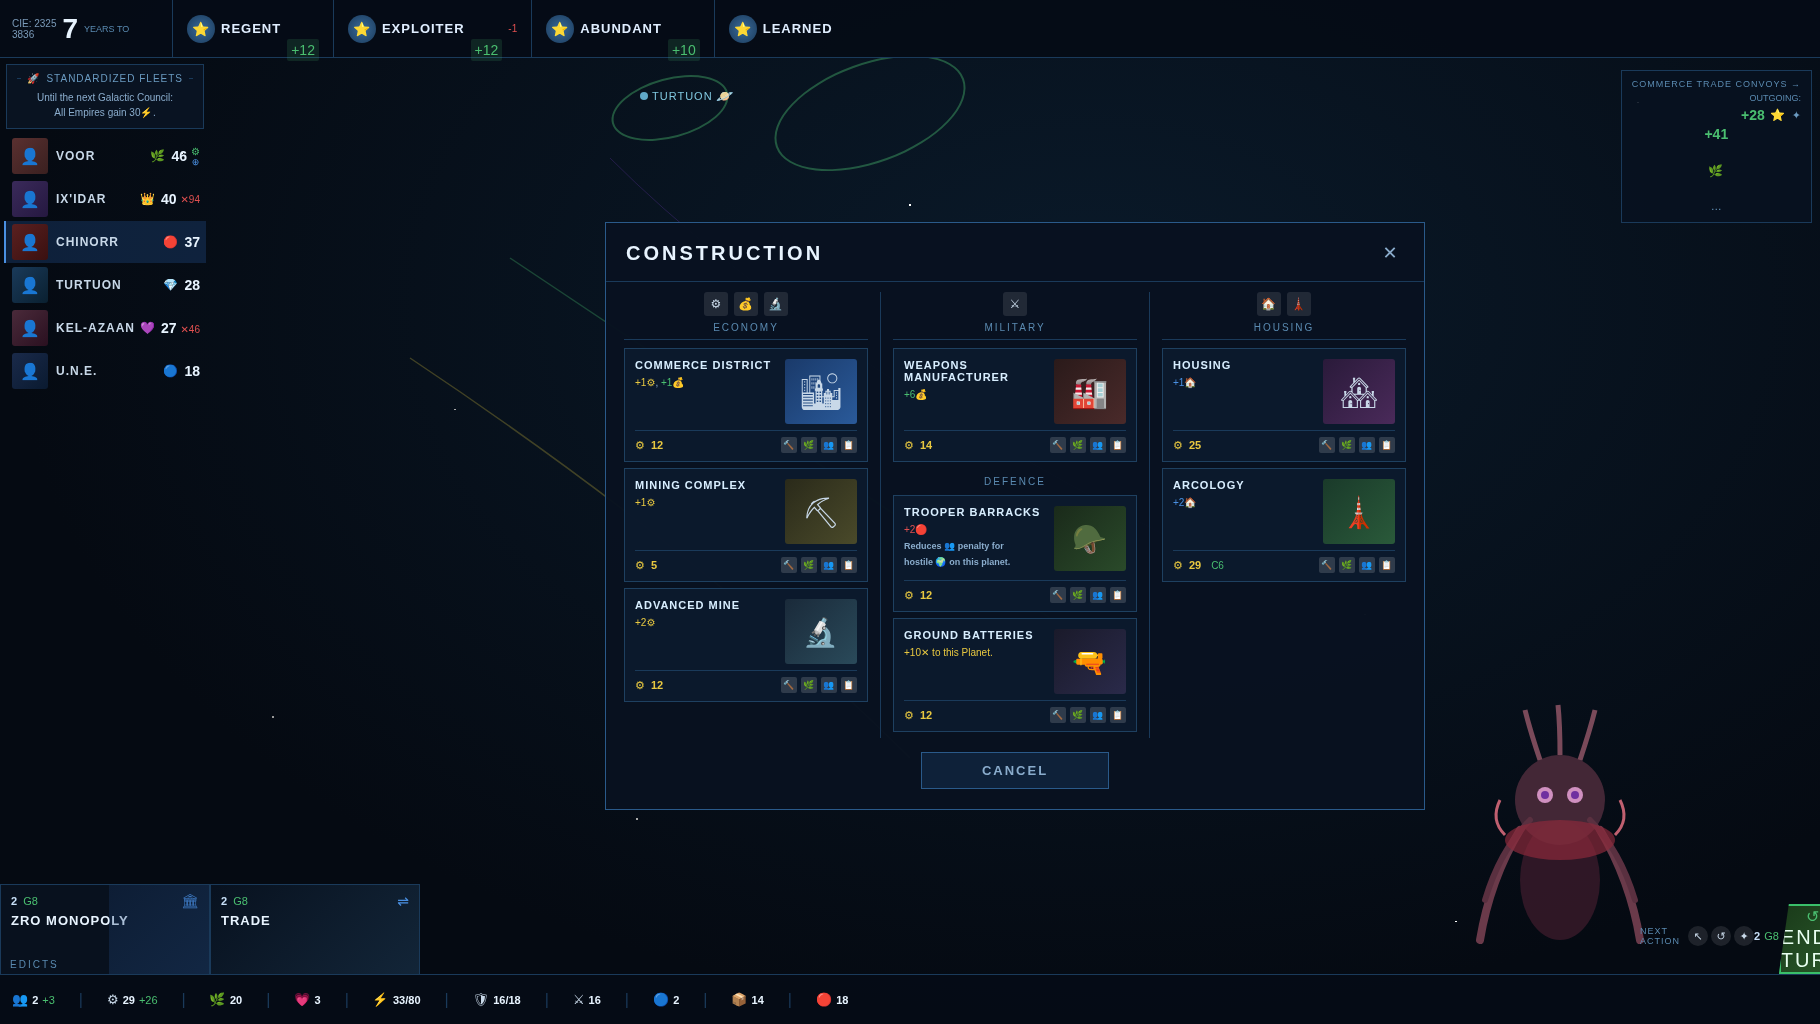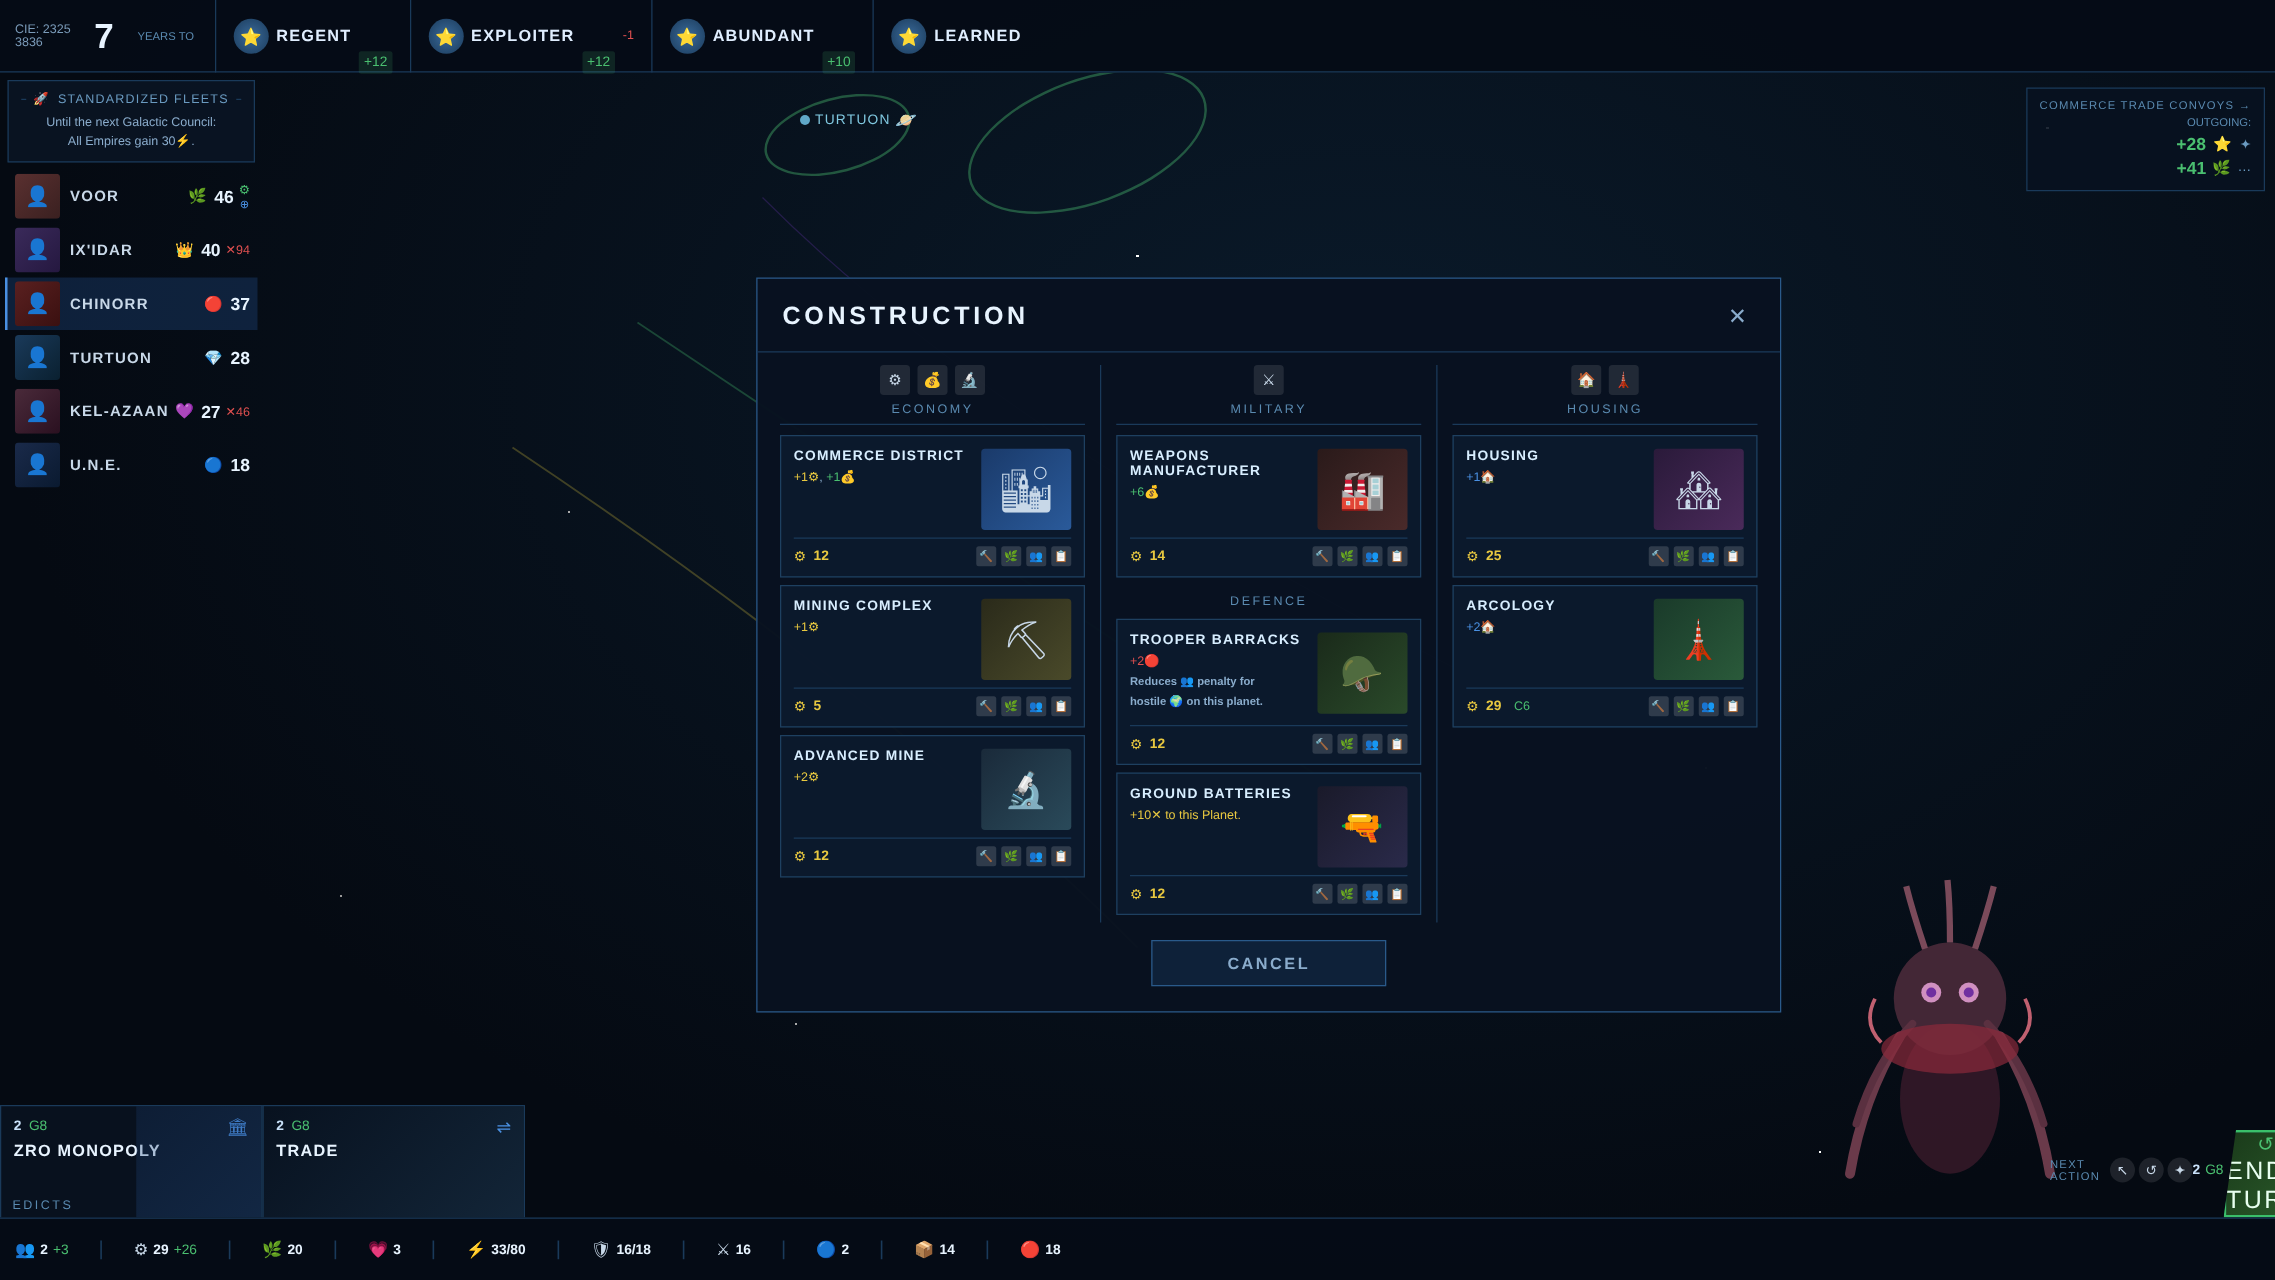--- a/index.html
+++ b/index.html
@@ -48,21 +48,21 @@
       border-bottom: 1px solid #1a3a5a;
       display: flex;
       align-items: center;
       z-index: 100;
       padding: 0 12px;
       gap: 0;
     }
     .top-bar-left {
       display: flex;
       align-items: center;
-      gap: 13px;
+      gap: 0;
       min-width: 160px;
     }
     .cie-info {
       display: flex;
       flex-direction: column;
       font-size: 10px;
       color: #7a9ab8;
     }
     .turn-num {
       font-size: 28px;
@@ -91,21 +91,21 @@
       display: flex; align-items: center; justify-content: center;
       font-size: 14px;
     }
     .hero-name {
       font-size: 13px;
       font-weight: bold;
       color: #e0eeff;
       letter-spacing: 1px;
     }
     .hero-bonus {
-      font-size: 11px;
+      font-size: 14px;
       color: #4abf70;
       background: rgba(74,191,112,0.15);
       padding: 3px 4px;
       border-radius: 2px;
       margin-top: 43px;
     }
 
     
     .sidebar {
       position: absolute;
@@ -970,21 +970,21 @@
   <div style="font-size:9px;letter-spacing:1px;color:#5a8ab0;text-align:right;margin-bottom:4px;display:flex;align-items:center;gap:4px;justify-content:flex-end;">
     <span>COMMERCE TRADE
 CONVOYS →</span>
   </div>
   <div style="font-size:9px;color:#5a8ab0;text-align:right;margin-bottom:4px;">OUTGOING:</div>
   <div style="display:flex;align-items:center;justify-content:flex-end;gap:6px;margin:3px 0;">
     <span style="font-size:14px;font-weight:bold;color:#4abf70;">+28</span>
     <span style="font-size:12px;">⭐</span>
     <span style="font-size:11px;color:#6a9ac0;">✦</span>
   </div>
-  <div style="display:flex;align-items:center;justify-content:flex-end;gap:5px;margin:2px 0;">
+  <div style="display:flex;align-items:center;justify-content:flex-end;gap:22px;margin:2px 0;flex-direction:column;">
     <span style="font-size:14px;font-weight:bold;color:#4abf70;">+41</span>
     <span style="font-size:12px;">🌿</span>
     <span style="font-size:11px;color:#6a9ac0;">…</span>
   </div>
 </div>
 
 <div class="bottom-cards">
   <div class="bottom-card">
     <div class="bc-bg"></div>
     <div class="bc-top">

